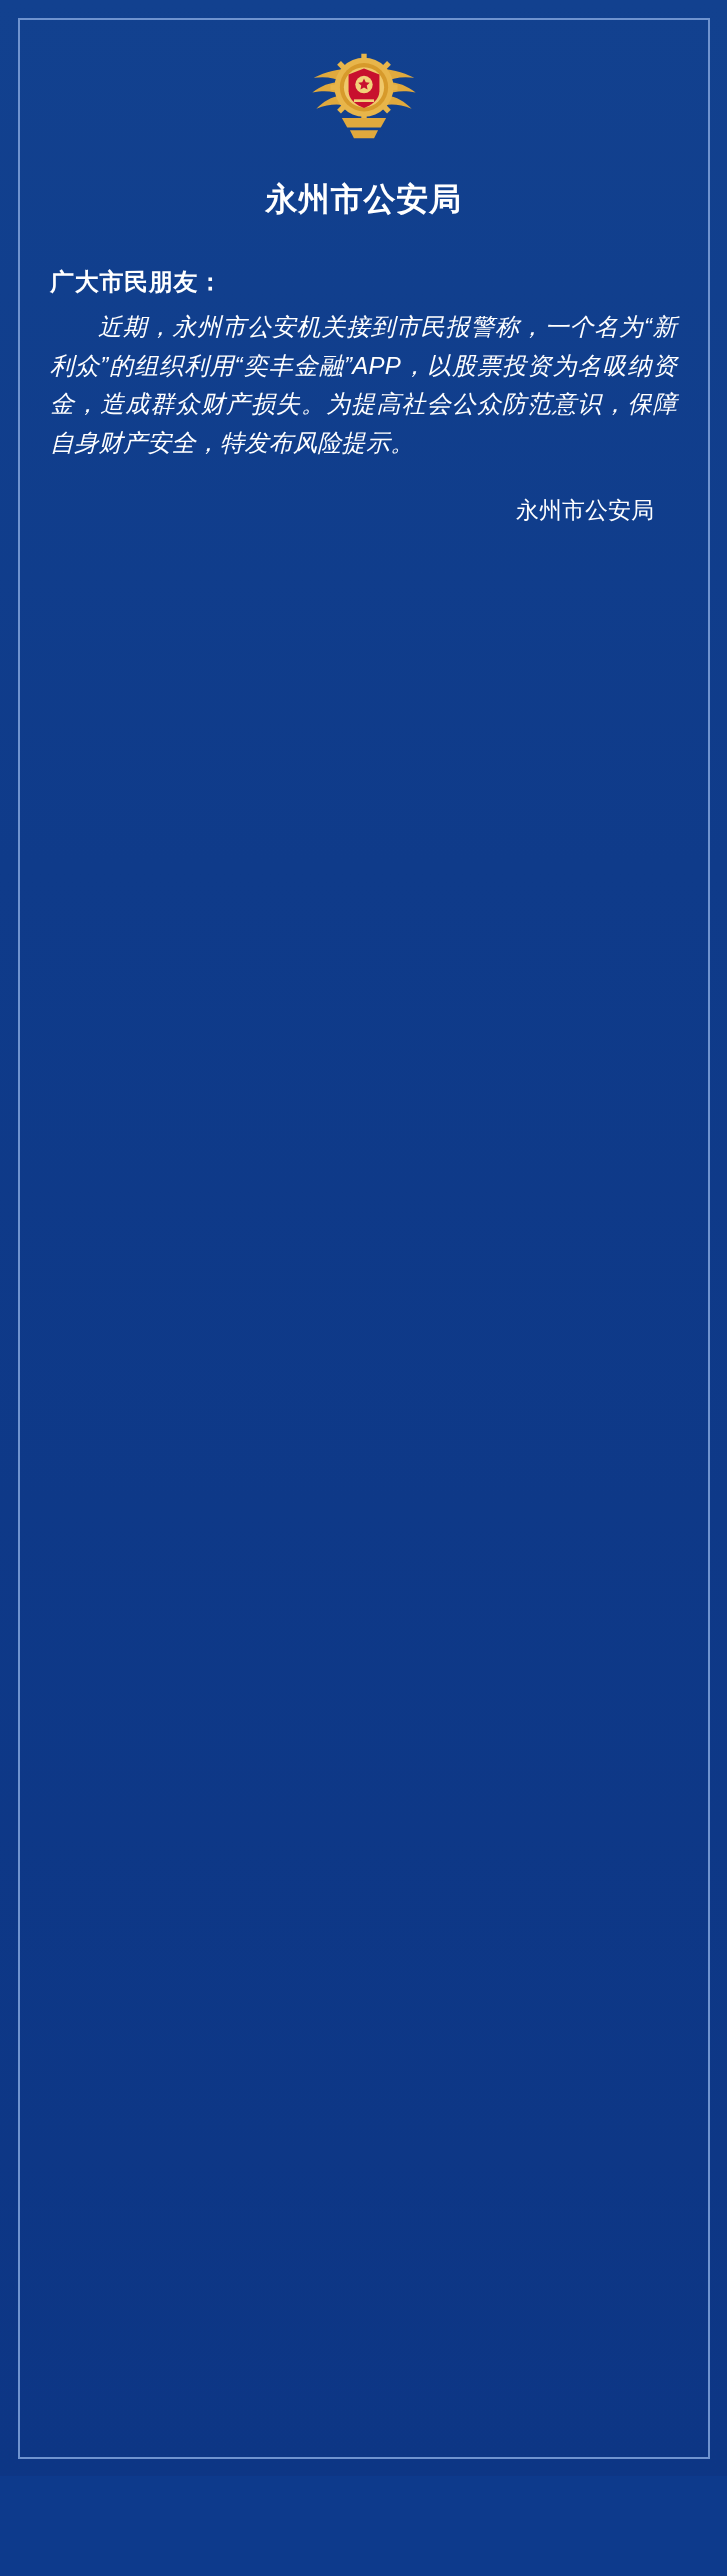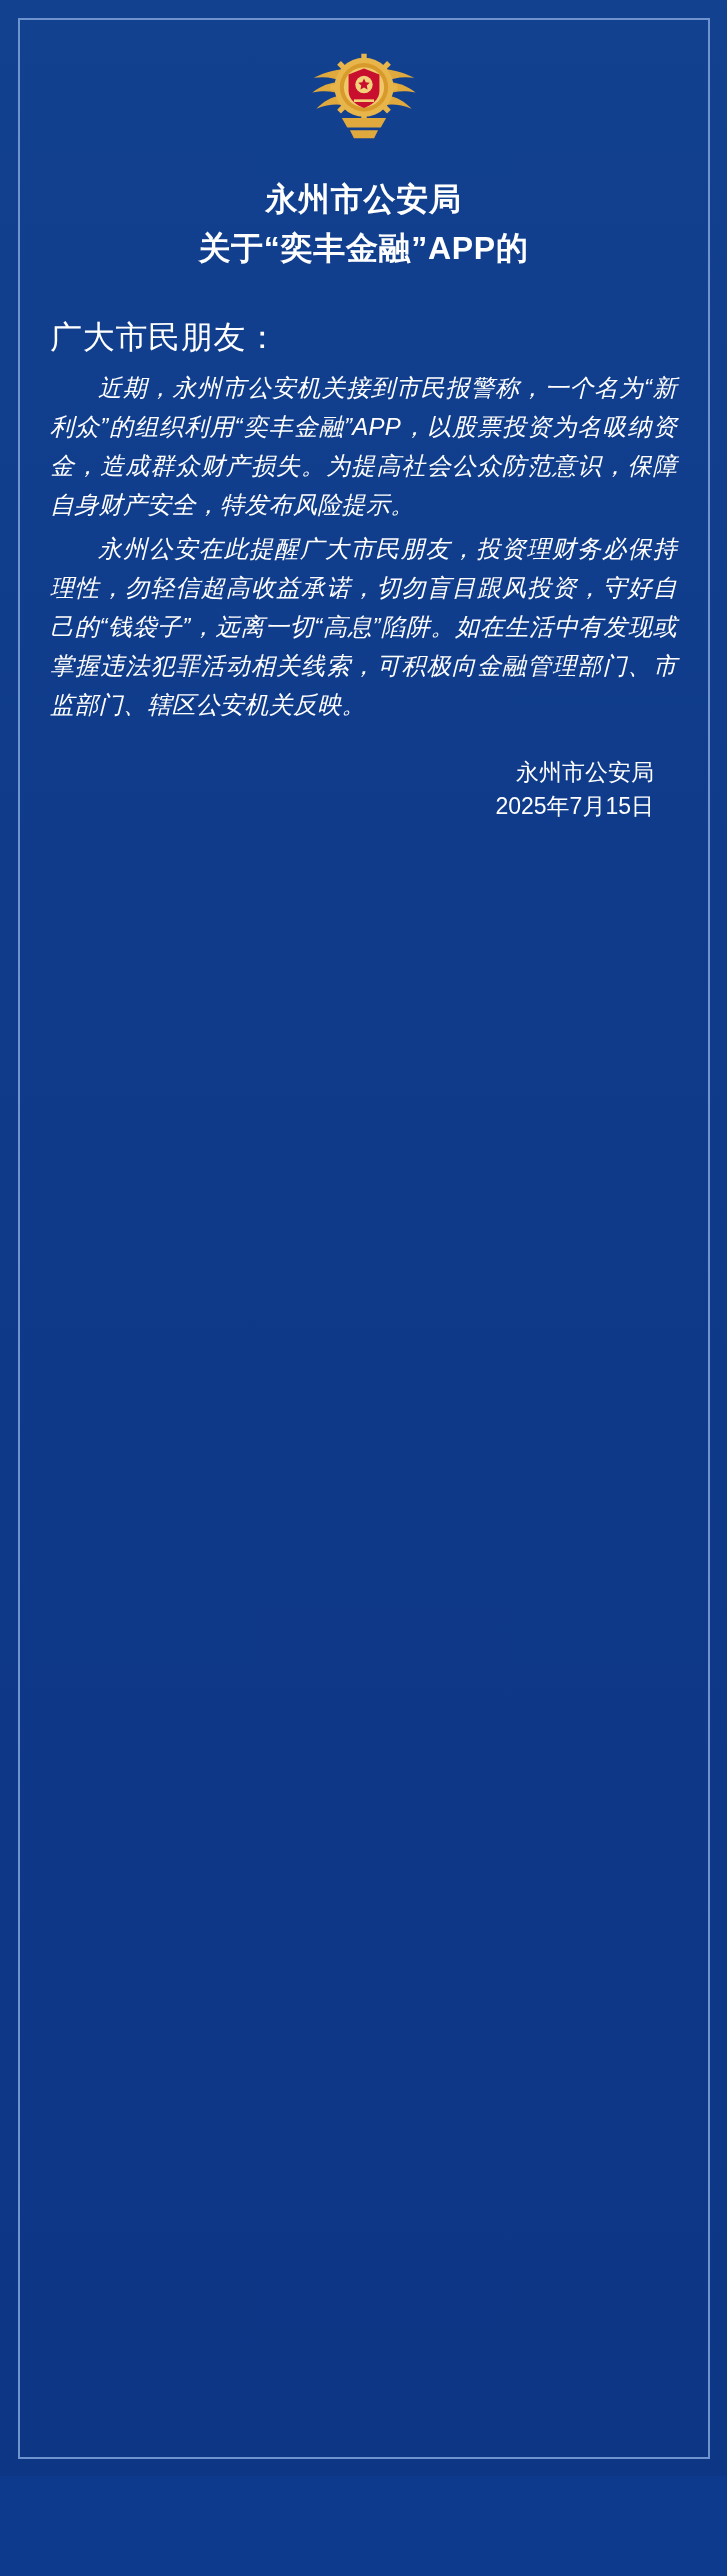--- a/index.html
+++ b/index.html
@@ -63,22 +63,22 @@
     line-height: 1.55;
     letter-spacing: 0.7px;
     margin-top: 4px;
     margin-bottom: 5.4px;
   }
   .title div { white-space: nowrap; }
 
   
   .salutation {
     color: #ffffff;
-    font-weight: normal;
-    font-size: 32px;
+    font-weight: bold;
+    font-size: 24px;
     margin-top: 42px;
     margin-bottom: 9.4px;
     letter-spacing: 0.7px;
   }
 
   .para {
     color: #ffffff;
     font-size: 24px;
     line-height: 1.62;
     text-align: justify;
@@ -144,29 +144,26 @@
           <g fill="#e0a93d">
             <path d="M62 112 h66 l-8 14 h-50 z"></path>
             <path d="M74 130 h42 l-6 12 h-30 z"></path>
           </g>
         </svg>
       </div>
     </div>
 
     <div class="title">
       <div>永州市公安局</div>
-      <div>关于“奕丰金融”APP的</div>
     </div>
 
     <div class="salutation">广大市民朋友：</div>
 
     <p class="para">近期，永州市公安机关接到市民报警称，一个名为“新利众”的组织利用“奕丰金融”APP，以股票投资为名吸纳资金，造成群众财产损失。为提高社会公众防范意识，保障自身财产安全，特发布风险提示。</p>
-    <p class="para">永州公安在此提醒广大市民朋友，投资理财务必保持理性，勿轻信超高收益承诺，切勿盲目跟风投资，守好自己的“钱袋子”，远离一切“高息”陷阱。如在生活中有发现或掌握违法犯罪活动相关线索，可积极向金融管理部门、市监部门、辖区公安机关反映。</p>
 
     <div class="signature">
       <div>永州市公安局</div>
-      <div>2025年7月15日</div>
     </div>
 
     <div class="spacer"></div>
   </div>
 </div>
 
 
 </body></html>

